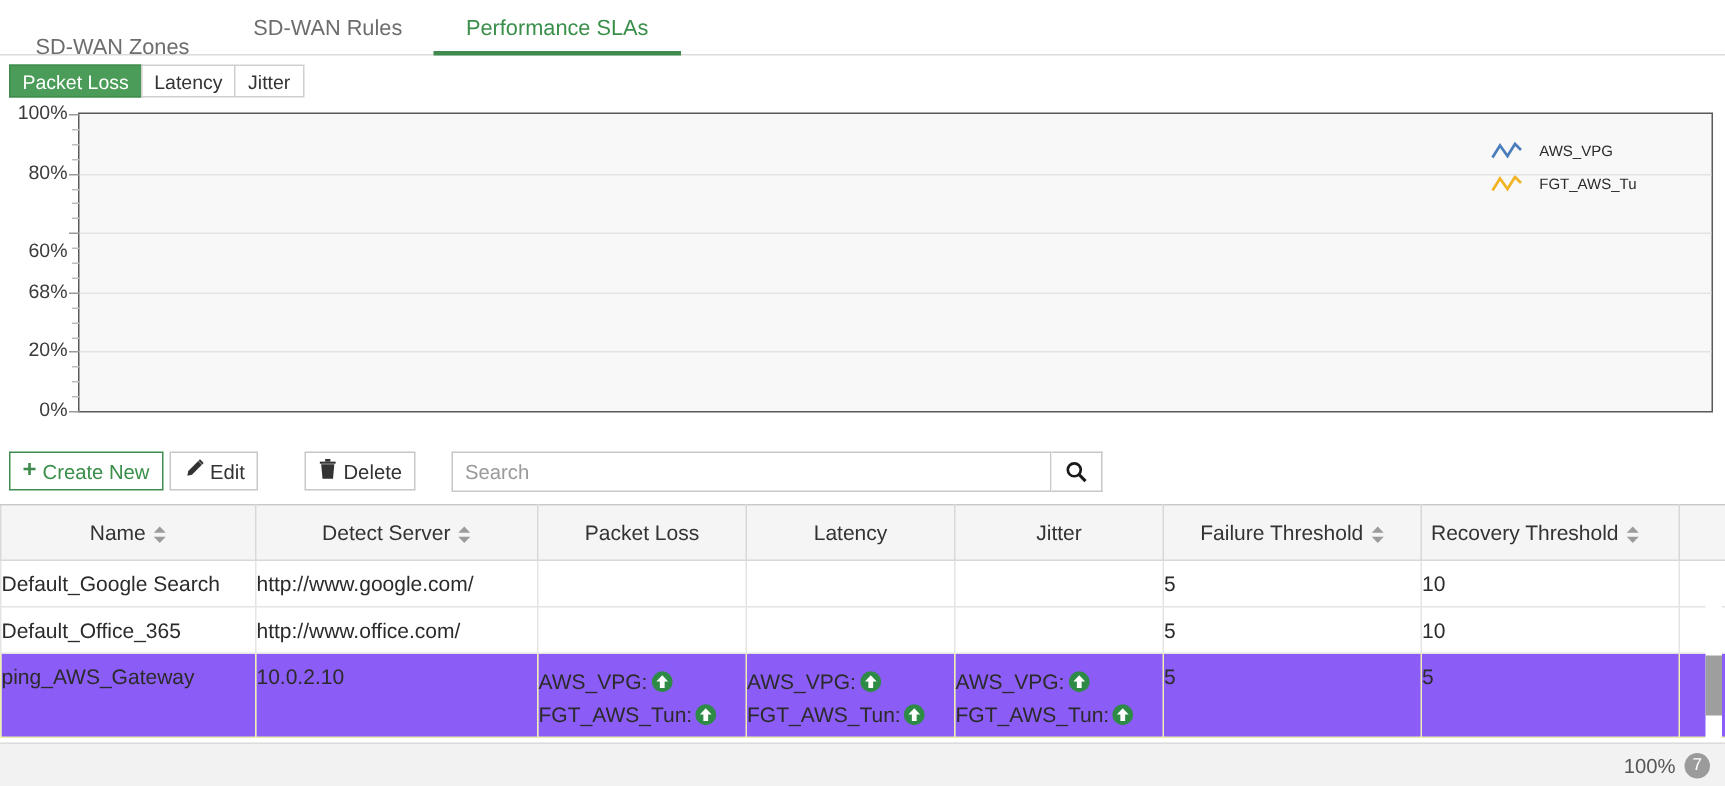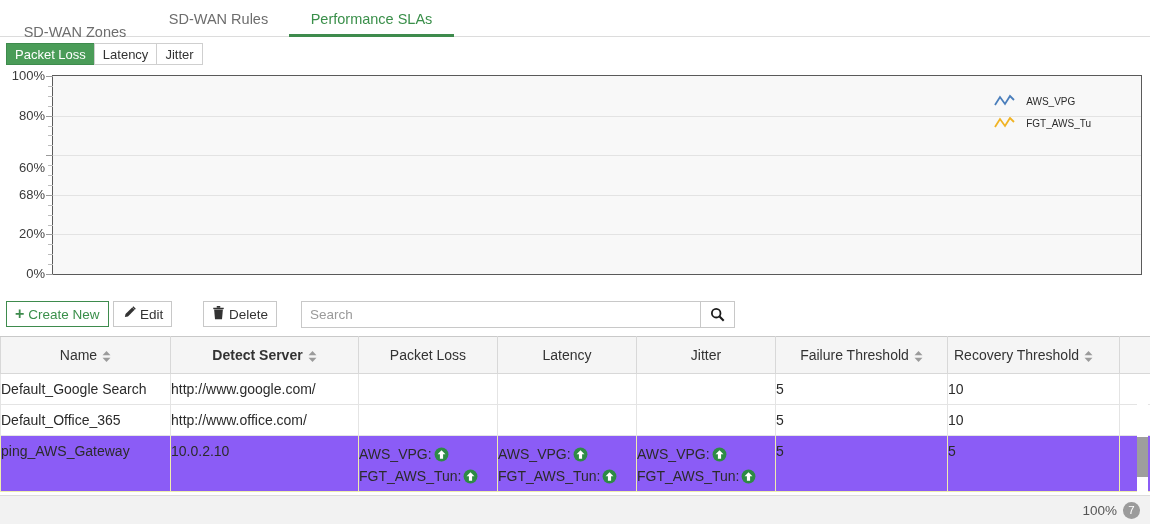--- a/index.html
+++ b/index.html
@@ -268,21 +268,21 @@
           <col style="width: 172px;">
           <col style="width: 172px;">
           <col style="width: 31px;">
         </colgroup>
       <thead>
           <tr id="theadrow">
             <th class="left"><span style="display: inline-block; width: 100%; text-align: center;"><span>Name</span><svg class="sort-ico" height="13" viewBox="0 0 9 13">
                   <path d="M4.5 1 L8.5 5.2 L0.5 5.2 Z" fill="#9b9b9b"></path>
                   <path d="M4.5 12 L8.5 7.8 L0.5 7.8 Z" fill="#9b9b9b"></path>
                 </svg></span></th>
-            <th class="left"><span style="display: inline-block; width: 100%; text-align: center; font-weight: bold;"><span>Detect Server</span><svg class="sort-ico" height="13" viewBox="0 0 9 13">
+            <th class="left"><span style="display: inline-block; width: 100%; text-align: center;"><span>Detect Server</span><svg class="sort-ico" height="13" viewBox="0 0 9 13">
                   <path d="M4.5 1 L8.5 5.2 L0.5 5.2 Z" fill="#9b9b9b"></path>
                   <path d="M4.5 12 L8.5 7.8 L0.5 7.8 Z" fill="#9b9b9b"></path>
                 </svg></span></th>
             <th class="left"><span style="display: inline-block; width: 100%; text-align: center;"><span>Packet Loss</span></span></th>
             <th class="left"><span style="display: inline-block; width: 100%; text-align: center;"><span>Latency</span></span></th>
             <th class="left"><span style="display: inline-block; width: 100%; text-align: center;"><span>Jitter</span></span></th>
             <th class="left"><span style="display: inline-block; width: 100%; text-align: center;"><span>Failure Threshold</span><svg class="sort-ico" height="13" viewBox="0 0 9 13">
                   <path d="M4.5 1 L8.5 5.2 L0.5 5.2 Z" fill="#9b9b9b"></path>
                   <path d="M4.5 12 L8.5 7.8 L0.5 7.8 Z" fill="#9b9b9b"></path>
                 </svg></span></th>

